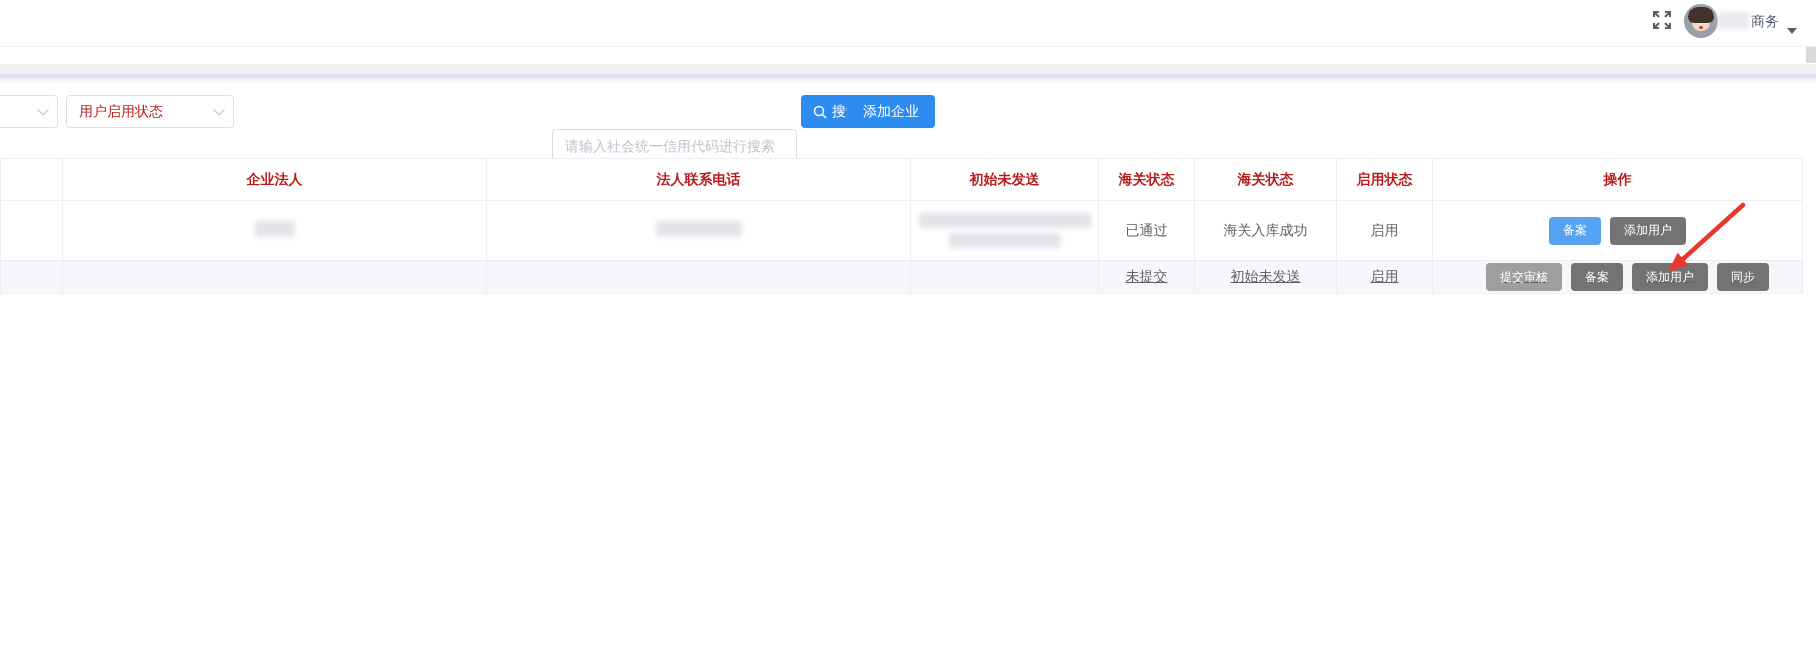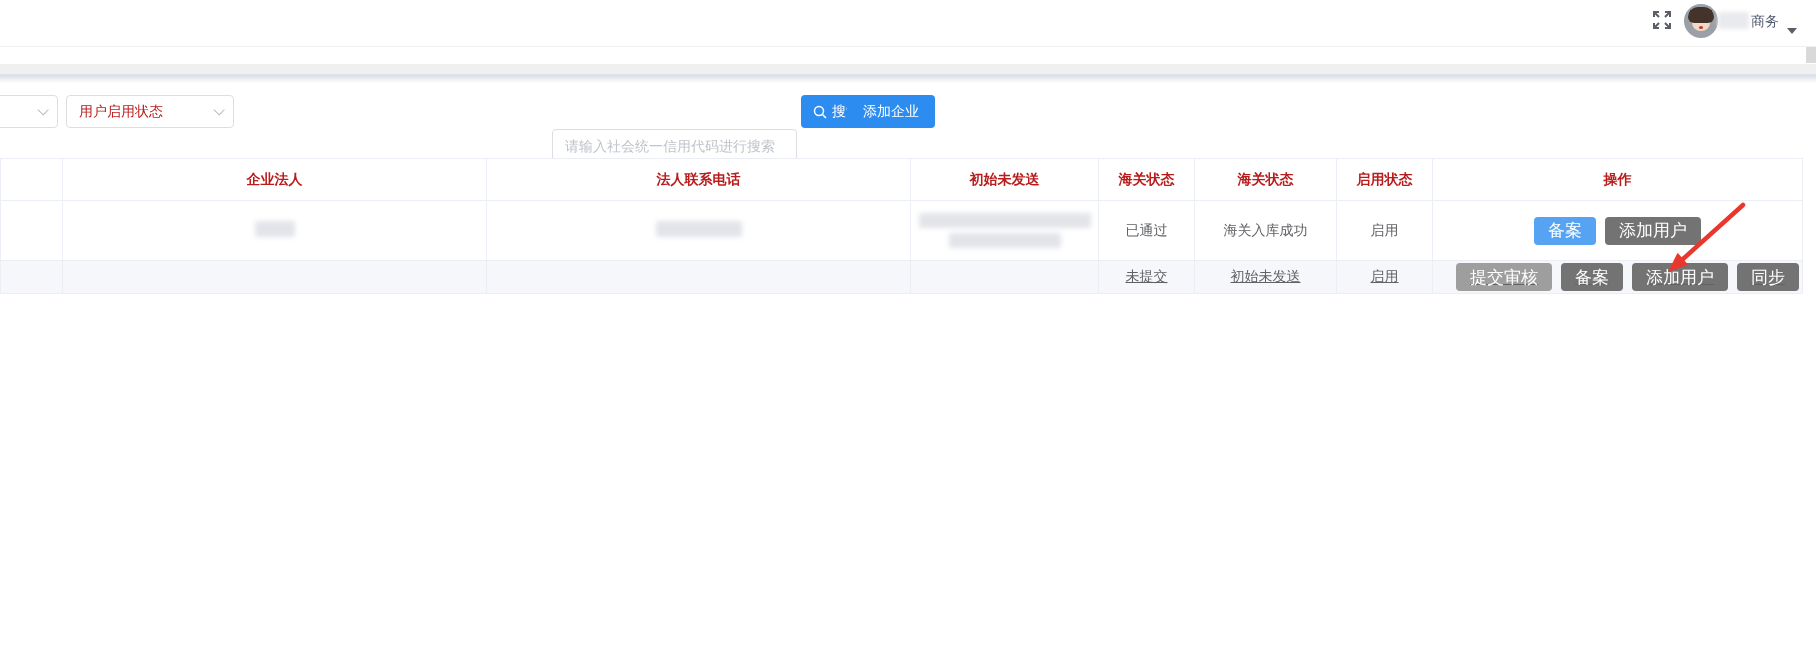--- a/index.html
+++ b/index.html
@@ -49,21 +49,21 @@
   .tbl th, .tbl td { border:1px solid #ebeef5; text-align:center; vertical-align:middle;
     font-size:14px; overflow:hidden; }
   .tbl th { height:42px; color:#b91c1c; font-weight:bold; background:#fff; }
   .tbl tr.r1 td { height:60px; background:#fff; color:#606266; }
   .tbl tr.r2 td { height:33px; background:#f5f7fa; color:#606266;text-decoration:underline; }
 
   .blurblock { display:inline-block; background:#e2e4e9; filter:blur(2.5px); border-radius:2px; }
   .addr-lines { display:flex; flex-direction:column; align-items:center; gap:5px; }
 
   .mini-btn { display:inline-flex; align-items:center; justify-content:center; height:28px;
-    padding:0 14px; border:none; border-radius:4px; color:#fff; font-size:17px;
+    padding:0 14px; border:none; border-radius:4px; color:#fff; font-size:12px;
     cursor:pointer; font-family:inherit; white-space:nowrap; }
   .b-blue { background:#737373; }
   .b-lightblue { background:#57a3f3; }
   .b-gray { background:#9e9e9e;margin-left:20px; }
   .actions { display:flex; justify-content:center; align-items:center; gap:9px; }
 
   .arrow-overlay { position:absolute; left:1630px; top:175px; width:186px; height:110px; pointer-events:none; }
 </style>
 </head>
 <body>

